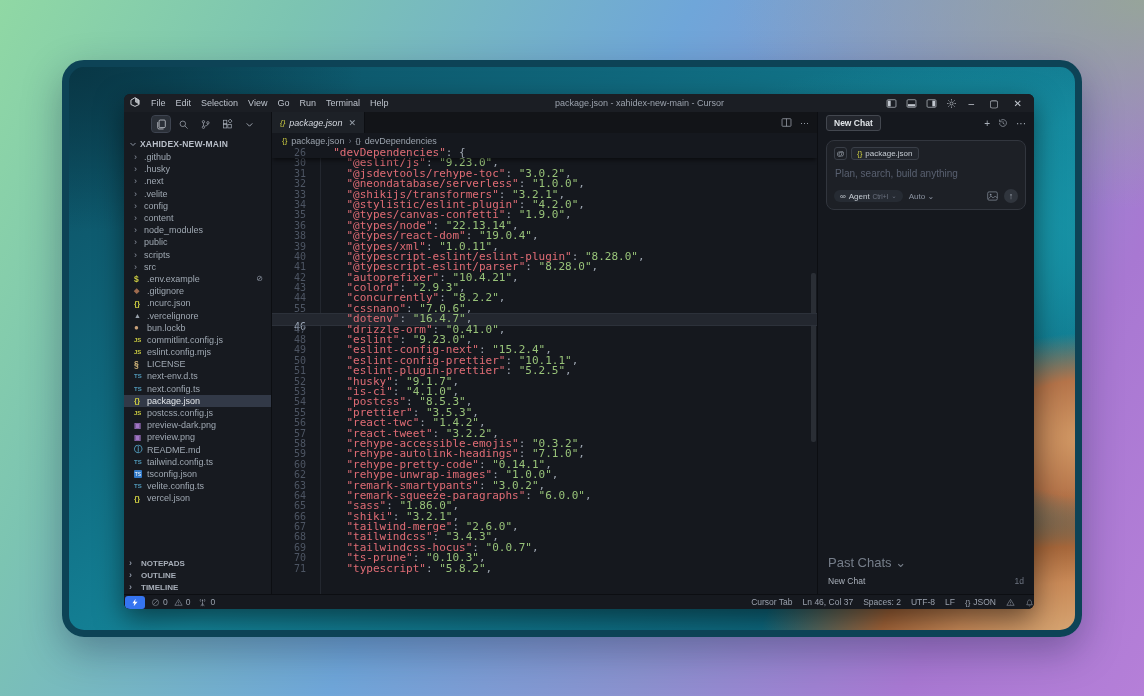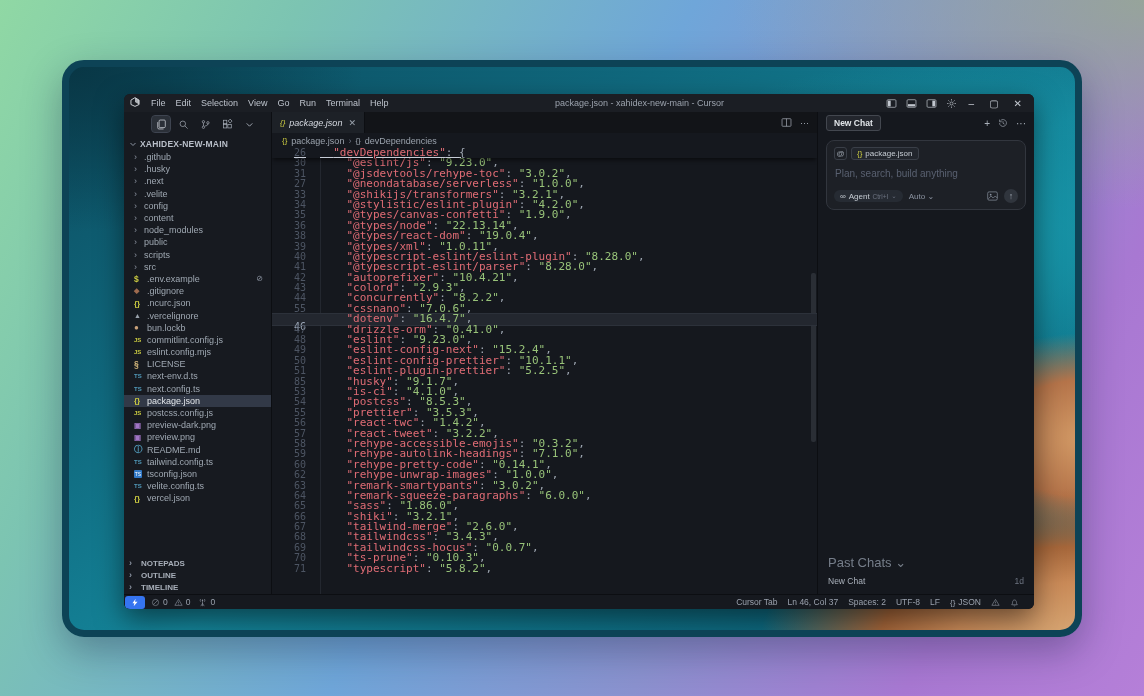--- a/index.html
+++ b/index.html
@@ -70,21 +70,21 @@
   .tab-actions { display:flex; align-items:center; gap:8px; padding-right:8px; color:#aab1bb; }
   .breadcrumb { height:15px; display:flex; align-items:center; gap:4px; padding-left:10px; color:#9aa2ac; flex:none; }
   .bc-sep { color:#6c7380; }
   .code-area { flex:1; position:relative; overflow:hidden; font-family:"DejaVu Sans Mono", monospace; font-size:11px; }
   .code-line { height:10.4px; line-height:10.4px; display:flex; white-space:pre; position:relative; }
   .code-line .ln { width:34px; flex:none; text-align:right; color:#4d5563; font-size:10px; padding-right:0; }
   .code-line .src { padding-left:14px; position:relative; }
   .guide { position:absolute; left:48px; top:0; bottom:0; width:1px; background:#23272f; }
   .code-line.current { background:#23272f; box-shadow:0 -1px 0 #2c313a, 0 1px 0 #2c313a; }
   .code-line.current .ln { color:#9aa5b5;margin-top:8px; }
-  .sticky { box-shadow:0 3px 4px -1px rgba(0,0,0,.55); background:#15181e; position:relative; z-index:2;text-decoration:underline; }
+  .sticky { box-shadow:0 3px 4px -1px rgba(0,0,0,.55); background:#15181e; position:relative; z-index:2; }
   .pk { color:#e06c75; } .pv { color:#98c379; } .pu { color:#9da5b0; }
   .scroll-thumb { position:absolute; right:1px; top:28%; width:5px; height:38%; background:rgba(140,150,160,.18); border-radius:2px; }
   
   .chat { width:217px; flex:none; background:#15181e; border-left:1px solid #0c0e12; display:flex; flex-direction:column; }
   .chat-top { height:22px; display:flex; align-items:center; padding:0 8px; gap:8px; flex:none; }
   .newchat-tab { background:#23262d; border:1px solid #43474f; border-radius:3px; padding:2px 7px; color:#e2e6ea; font-weight:bold; font-size:8.5px; }
   .chat-top .sp { flex:1; }
   .chat-top .cicon { color:#aab1bb; font-size:10px; }
   .chat-card { margin:6px 8px; border:1px solid #32363e; background:#1d2026; border-radius:8px; padding:6px 7px; flex:none; }
   .card-row1 { display:flex; align-items:center; gap:4px; }
@@ -100,21 +100,21 @@
   .chat-fill { flex:1; }
   .past { flex:none; padding:0 10px 8px; }
   .past-hdr { color:#767e8a; font-size:13px; margin-bottom:6px; }
   .past-item { display:flex; color:#aab1bb; font-size:8.5px; }
   .past-item .t { flex:1; }
   .past-item .when { color:#6c7380; }
   
   .statusbar { height:15px; background:#16191f; border-top:1px solid #0c0e12; display:flex; align-items:center; flex:none; font-size:8.5px; color:#9aa1ad; }
   .remote-pill { width:20px; height:13px; margin:0 6px 0 1px; background:#3574f0; border-radius:3px; display:flex; align-items:center; justify-content:center; }
   .sb-group { display:flex; align-items:center; gap:3px; margin-right:8px; }
-  .sb-right { margin-left:auto; display:flex; align-items:center; gap:10px; padding-right:15px; }
+  .sb-right { margin-left:auto; display:flex; align-items:center; gap:10px; padding-right:0; }
   .sb-item { display:flex; align-items:center; gap:3px; }
   svg.si { display:block; }
 </style>
 </head>
 <body>
 
 <div class="desktop">
   <div class="app">
 
     <div class="titlebar">
@@ -362,40 +362,40 @@
           <span class="bc-sep">›</span>
           <span class="ic-json" style="color:#9aa2ac">{}</span>
           <span>devDependencies</span>
         </div>
         <div class="code-area" id="code">
           <div class="guide"></div>
           <div class="scroll-thumb"></div>
         <div class="code-line sticky"><span class="ln">26</span><span class="src"><span class="pu">  </span><span class="pk">"devDependencies"</span><span class="pu">: </span><span class="pu">{</span></span></div>
             <div class="code-line"><span class="ln">30</span><span class="src"><span class="pu">    </span><span class="pk">"@eslint/js"</span><span class="pu">: </span><span class="pv">"9.23.0"</span><span class="pu">,</span></span></div>
             <div class="code-line"><span class="ln">31</span><span class="src"><span class="pu">    </span><span class="pk">"@jsdevtools/rehype-toc"</span><span class="pu">: </span><span class="pv">"3.0.2"</span><span class="pu">,</span></span></div>
-            <div class="code-line"><span class="ln">27</span><span class="src"><span class="pu">    </span><span class="pk">"@neondatabase/serverless"</span><span class="pu">: </span><span class="pv">"1.0.0"</span><span class="pu">,</span></span></div>
+            <div class="code-line"><span class="ln">32</span><span class="src"><span class="pu">    </span><span class="pk">"@neondatabase/serverless"</span><span class="pu">: </span><span class="pv">"1.0.0"</span><span class="pu">,</span></span></div>
             <div class="code-line"><span class="ln">33</span><span class="src"><span class="pu">    </span><span class="pk">"@shikijs/transformers"</span><span class="pu">: </span><span class="pv">"3.2.1"</span><span class="pu">,</span></span></div>
             <div class="code-line"><span class="ln">34</span><span class="src"><span class="pu">    </span><span class="pk">"@stylistic/eslint-plugin"</span><span class="pu">: </span><span class="pv">"4.2.0"</span><span class="pu">,</span></span></div>
             <div class="code-line"><span class="ln">35</span><span class="src"><span class="pu">    </span><span class="pk">"@types/canvas-confetti"</span><span class="pu">: </span><span class="pv">"1.9.0"</span><span class="pu">,</span></span></div>
             <div class="code-line"><span class="ln">36</span><span class="src"><span class="pu">    </span><span class="pk">"@types/node"</span><span class="pu">: </span><span class="pv">"22.13.14"</span><span class="pu">,</span></span></div>
             <div class="code-line"><span class="ln">38</span><span class="src"><span class="pu">    </span><span class="pk">"@types/react-dom"</span><span class="pu">: </span><span class="pv">"19.0.4"</span><span class="pu">,</span></span></div>
             <div class="code-line"><span class="ln">39</span><span class="src"><span class="pu">    </span><span class="pk">"@types/xml"</span><span class="pu">: </span><span class="pv">"1.0.11"</span><span class="pu">,</span></span></div>
             <div class="code-line"><span class="ln">40</span><span class="src"><span class="pu">    </span><span class="pk">"@typescript-eslint/eslint-plugin"</span><span class="pu">: </span><span class="pv">"8.28.0"</span><span class="pu">,</span></span></div>
             <div class="code-line"><span class="ln">41</span><span class="src"><span class="pu">    </span><span class="pk">"@typescript-eslint/parser"</span><span class="pu">: </span><span class="pv">"8.28.0"</span><span class="pu">,</span></span></div>
             <div class="code-line"><span class="ln">42</span><span class="src"><span class="pu">    </span><span class="pk">"autoprefixer"</span><span class="pu">: </span><span class="pv">"10.4.21"</span><span class="pu">,</span></span></div>
             <div class="code-line"><span class="ln">43</span><span class="src"><span class="pu">    </span><span class="pk">"colord"</span><span class="pu">: </span><span class="pv">"2.9.3"</span><span class="pu">,</span></span></div>
             <div class="code-line"><span class="ln">44</span><span class="src"><span class="pu">    </span><span class="pk">"concurrently"</span><span class="pu">: </span><span class="pv">"8.2.2"</span><span class="pu">,</span></span></div>
             <div class="code-line"><span class="ln">55</span><span class="src"><span class="pu">    </span><span class="pk">"cssnano"</span><span class="pu">: </span><span class="pv">"7.0.6"</span><span class="pu">,</span></span></div>
             <div class="code-line current"><span class="ln">46</span><span class="src"><span class="pu">    </span><span class="pk">"dotenv"</span><span class="pu">: </span><span class="pv">"16.4.7"</span><span class="pu">,</span></span></div>
             <div class="code-line"><span class="ln">47</span><span class="src"><span class="pu">    </span><span class="pk">"drizzle-orm"</span><span class="pu">: </span><span class="pv">"0.41.0"</span><span class="pu">,</span></span></div>
             <div class="code-line"><span class="ln">48</span><span class="src"><span class="pu">    </span><span class="pk">"eslint"</span><span class="pu">: </span><span class="pv">"9.23.0"</span><span class="pu">,</span></span></div>
             <div class="code-line"><span class="ln">49</span><span class="src"><span class="pu">    </span><span class="pk">"eslint-config-next"</span><span class="pu">: </span><span class="pv">"15.2.4"</span><span class="pu">,</span></span></div>
             <div class="code-line"><span class="ln">50</span><span class="src"><span class="pu">    </span><span class="pk">"eslint-config-prettier"</span><span class="pu">: </span><span class="pv">"10.1.1"</span><span class="pu">,</span></span></div>
             <div class="code-line"><span class="ln">51</span><span class="src"><span class="pu">    </span><span class="pk">"eslint-plugin-prettier"</span><span class="pu">: </span><span class="pv">"5.2.5"</span><span class="pu">,</span></span></div>
-            <div class="code-line"><span class="ln">85</span><span class="src"><span class="pu">    </span><span class="pk">"husky"</span><span class="pu">: </span><span class="pv">"9.1.7"</span><span class="pu">,</span></span></div>
+            <div class="code-line"><span class="ln">52</span><span class="src"><span class="pu">    </span><span class="pk">"husky"</span><span class="pu">: </span><span class="pv">"9.1.7"</span><span class="pu">,</span></span></div>
             <div class="code-line"><span class="ln">53</span><span class="src"><span class="pu">    </span><span class="pk">"is-ci"</span><span class="pu">: </span><span class="pv">"4.1.0"</span><span class="pu">,</span></span></div>
             <div class="code-line"><span class="ln">54</span><span class="src"><span class="pu">    </span><span class="pk">"postcss"</span><span class="pu">: </span><span class="pv">"8.5.3"</span><span class="pu">,</span></span></div>
             <div class="code-line"><span class="ln">55</span><span class="src"><span class="pu">    </span><span class="pk">"prettier"</span><span class="pu">: </span><span class="pv">"3.5.3"</span><span class="pu">,</span></span></div>
             <div class="code-line"><span class="ln">56</span><span class="src"><span class="pu">    </span><span class="pk">"react-twc"</span><span class="pu">: </span><span class="pv">"1.4.2"</span><span class="pu">,</span></span></div>
             <div class="code-line"><span class="ln">57</span><span class="src"><span class="pu">    </span><span class="pk">"react-tweet"</span><span class="pu">: </span><span class="pv">"3.2.2"</span><span class="pu">,</span></span></div>
             <div class="code-line"><span class="ln">58</span><span class="src"><span class="pu">    </span><span class="pk">"rehype-accessible-emojis"</span><span class="pu">: </span><span class="pv">"0.3.2"</span><span class="pu">,</span></span></div>
             <div class="code-line"><span class="ln">59</span><span class="src"><span class="pu">    </span><span class="pk">"rehype-autolink-headings"</span><span class="pu">: </span><span class="pv">"7.1.0"</span><span class="pu">,</span></span></div>
             <div class="code-line"><span class="ln">60</span><span class="src"><span class="pu">    </span><span class="pk">"rehype-pretty-code"</span><span class="pu">: </span><span class="pv">"0.14.1"</span><span class="pu">,</span></span></div>
             <div class="code-line"><span class="ln">62</span><span class="src"><span class="pu">    </span><span class="pk">"rehype-unwrap-images"</span><span class="pu">: </span><span class="pv">"1.0.0"</span><span class="pu">,</span></span></div>
             <div class="code-line"><span class="ln">63</span><span class="src"><span class="pu">    </span><span class="pk">"remark-smartypants"</span><span class="pu">: </span><span class="pv">"3.0.2"</span><span class="pu">,</span></span></div>

